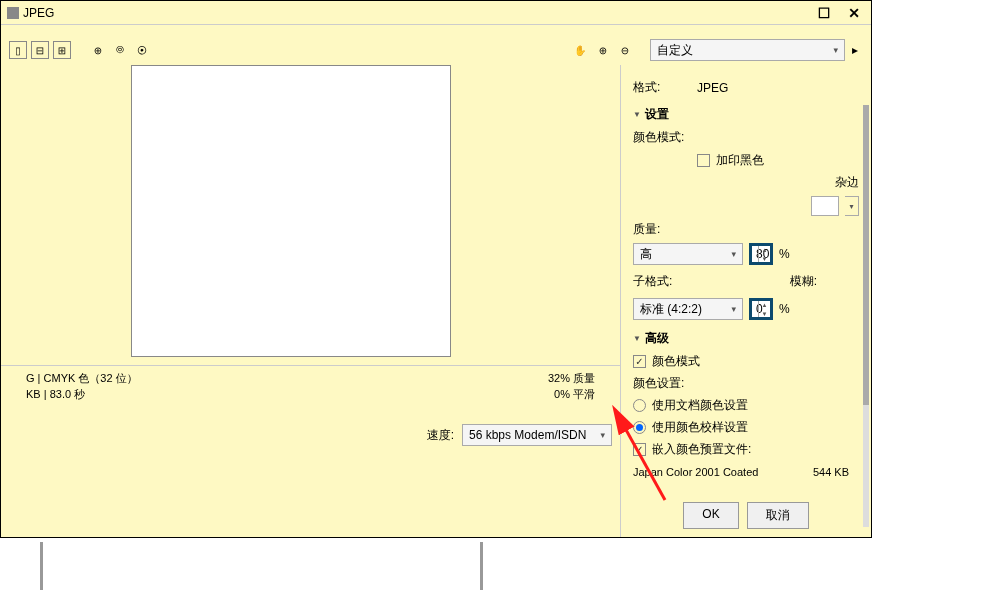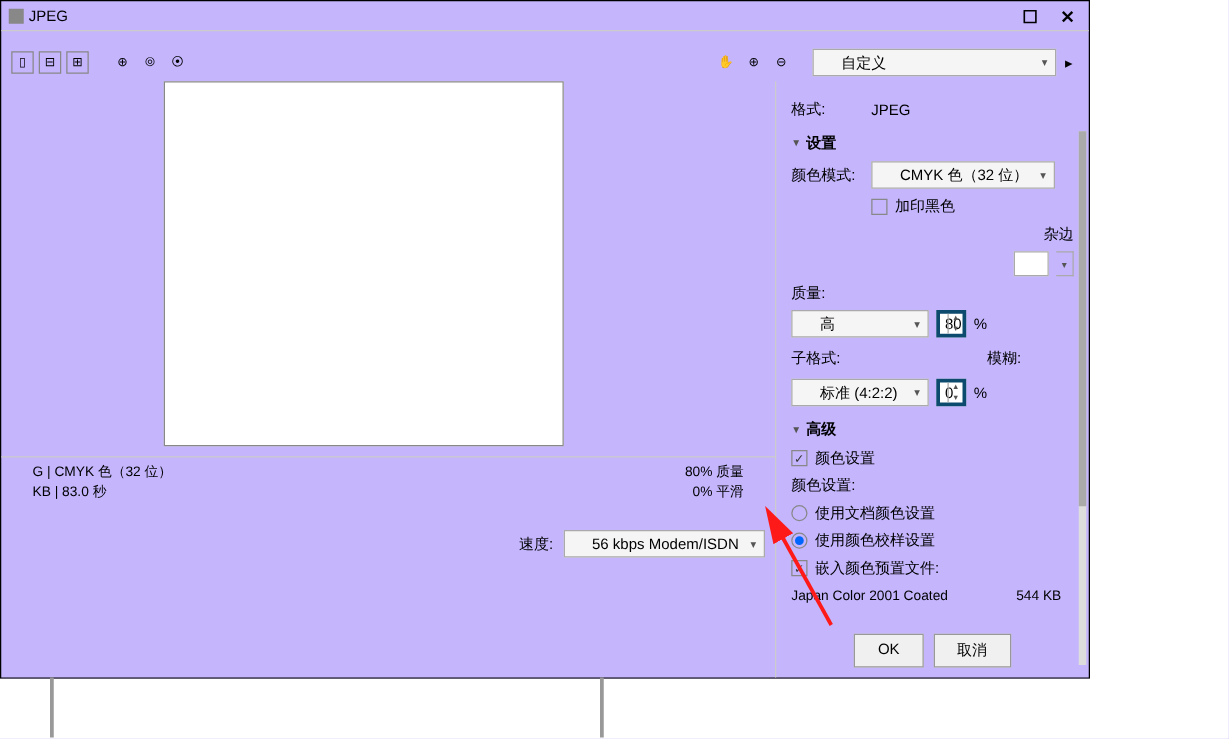--- a/index.html
+++ b/index.html
@@ -1,27 +1,27 @@
 <!DOCTYPE html>
 <html><head>
   <meta charset="utf-8">
   <style>
     * { box-sizing: border-box; margin: 0; padding: 0; }
     body { font-family: "Microsoft YaHei", Arial, sans-serif; font-size: 12px; background: #fff; color: #000; }
-    .window { width: 872px; border: 1px solid #000; background: #c4b5fd; position: relative; }
+    .window { width: 872px; border: 1px solid #000; background: #fef9c3; position: relative; }
     .titlebar { height: 24px; display: flex; align-items: center; justify-content: space-between; border-bottom: 1px solid #ccc; padding: 0 6px; }
     .titlebar-left { display: flex; align-items: center; gap: 4px; }
     .titlebar-icon { width: 12px; height: 12px; background: #888; display: inline-block; }
     .win-controls { display: flex; gap: 8px; }
     .win-btn { width: 22px; height: 22px; display: flex; align-items: center; justify-content: center; cursor: pointer; font-size: 14px; font-weight: bold; }
     .toolbar { height: 30px; margin-top: 10px; display: flex; align-items: center; padding: 0 8px; gap: 2px; }
     .tool-icon { width: 18px; height: 18px; display: flex; align-items: center; justify-content: center; border: 1px solid #888; margin-right: 2px; cursor: pointer; font-size: 10px; }
     .tool-sep { width: 12px; }
     .tool-space { flex: 1; }
-    .dropdown { border: 1px solid #aaa; background: #f5f5f5; height: 22px; padding: 2px 20px 2px 22px; position: relative; display: inline-flex; align-items: center; min-width: 100px; }
+    .dropdown { border: 1px solid #aaa; background: #f5f5f5; height: 22px; padding: 2px 20px 2px 6px; position: relative; display: inline-flex; align-items: center; min-width: 100px; }
     .dropdown::after { content: '▾'; position: absolute; right: 6px; font-size: 9px; color: #555; }
     .body { display: flex; }
     .left { flex: 1; position: relative; border-right: 1px solid #ccc; }
     .canvas-area { height: 300px; position: relative; }
     .canvas { position: absolute; left: 130px; top: 0; width: 320px; height: 292px; border: 1px solid #888; background: #fff; }
     .info-row { border-top: 1px solid #ccc; padding: 4px 25px; display: flex; justify-content: space-between; font-size: 11px; }
     .info-left { line-height: 16px; }
     .info-right { text-align: right; line-height: 16px; }
     .speed-row { padding: 18px 8px 20px; display: flex; align-items: center; justify-content: flex-end; gap: 8px; }
     .right-panel { width: 250px; padding: 8px 12px; position: relative; }
@@ -86,21 +86,21 @@
     <div class="left">
       <div class="canvas-area">
         <div class="canvas"></div>
       </div>
       <div class="info-row">
         <div class="info-left">
           <div>G  |  CMYK 色（32 位）</div>
           <div>KB  |  83.0 秒</div>
         </div>
         <div class="info-right">
-          <div>80% 质量</div>
+          <div>32% 质量</div>
           <div>0% 平滑</div>
         </div>
       </div>
       <div class="speed-row">
         <span>速度:</span>
         <div class="dropdown" style="min-width:150px">
             <span>56 kbps Modem/ISDN</span>
           </div>
       </div>
     </div>
@@ -115,23 +115,20 @@
         <span>JPEG</span>
       </div>
 
       <div class="section-head">
         <span class="tri">▼</span>
         <b>设置</b>
       </div>
 
       <div class="kv">
         <span class="klabel">颜色模式:</span>
-        <div class="dropdown" style="min-width:130px">
-            <span>CMYK 色（32 位）</span>
-          </div>
       </div>
 
       <div class="row" style="margin-left:64px">
         <span class="chkbox"></span>
         <span>加印黑色</span>
       </div>
 
       <div class="row" style="justify-content:flex-end;">
         <span>杂边</span>
       </div>
@@ -173,21 +170,21 @@
         <span>%</span>
       </div>
 
       <div class="section-head">
         <span class="tri">▼</span>
         <b>高级</b>
       </div>
 
       <div class="row">
         <span class="chkbox">✓</span>
-        <span>颜色设置</span>
+        <span>颜色模式</span>
       </div>
 
       <div>颜色设置:</div>
       <div class="row">
         <span class="radio"></span>
         <span>使用文档颜色设置</span>
       </div>
       <div class="row">
         <span class="radio sel"></span>
         <span>使用颜色校样设置</span>

